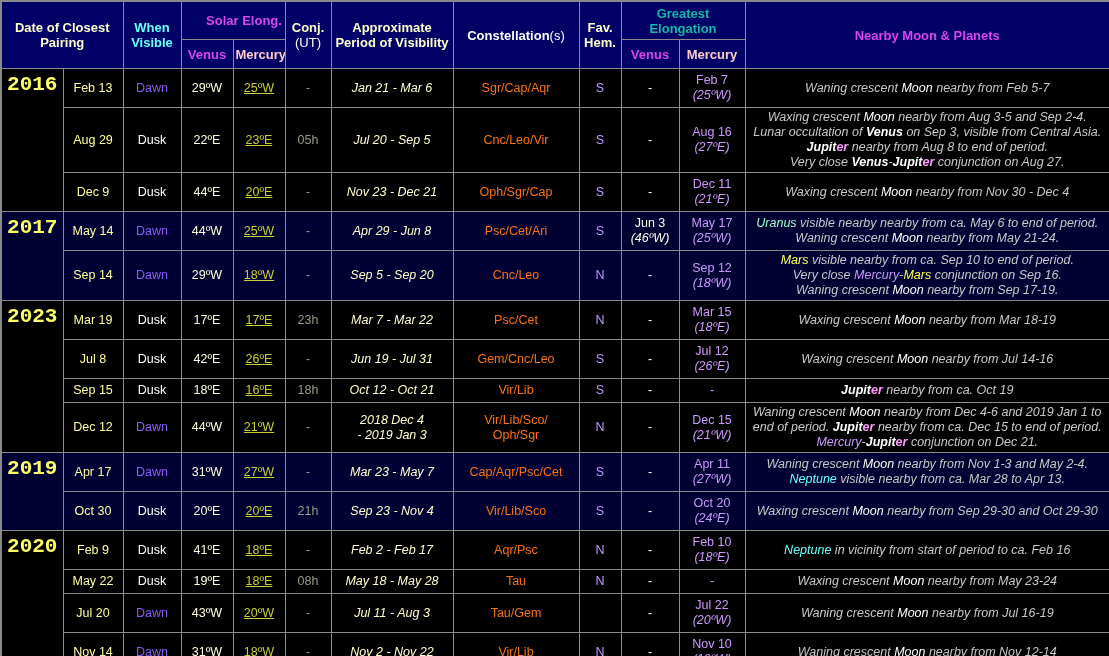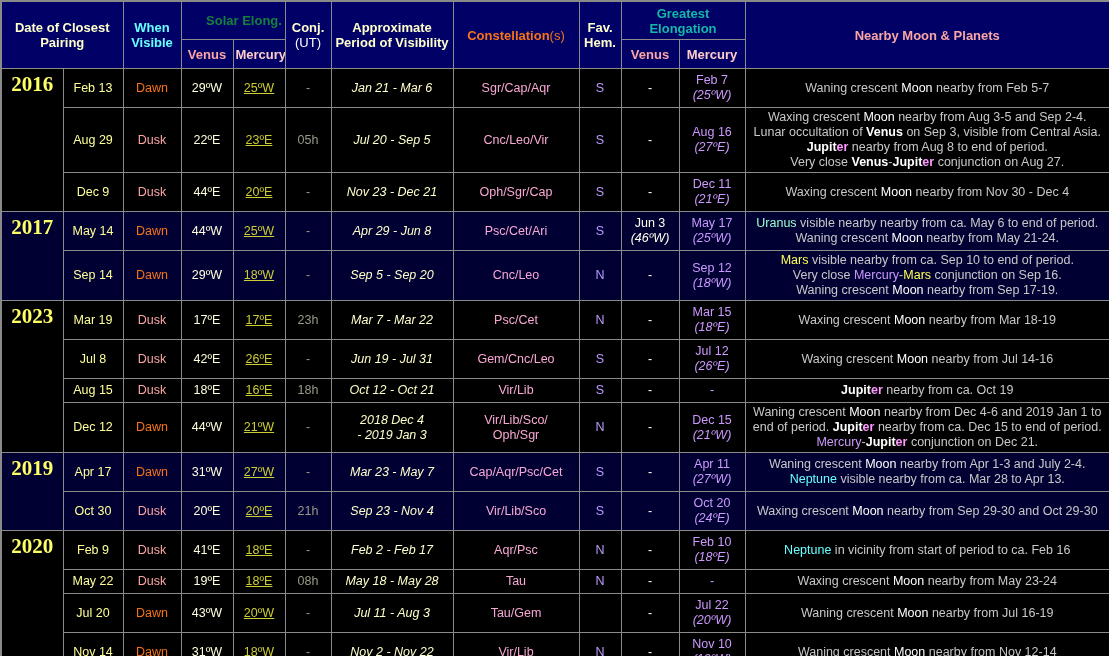--- a/index.html
+++ b/index.html
@@ -7,43 +7,43 @@
        font-family:"Liberation Sans","DejaVu Sans",sans-serif;}
   table{border-collapse:collapse;width:1109px;table-layout:fixed;
         border:2px solid #8a8a8a;background:#000;}
   th,td{border:1px solid #8a8a8a;padding:4px 3px;vertical-align:middle;
         text-align:center;font-size:12.5px;line-height:15px;overflow:hidden;}
   thead th{background:#000066;font-weight:bold;font-size:13px;line-height:15px;padding:3px 2px;}
   tr.navy td{background:#000033;}
   tr.black td{background:#000000;}
   .h-cream{color:#ffffcc;text-align:center;}
   .h-cyan{color:#66ffff;margin-left:17px;}
-  .h-yellow{color:#15803d;padding-left:24px;}
-  .h-green{color:#f97316;}
+  .h-yellow{color:#d946ef;padding-left:24px;}
+  .h-green{color:#ffffff;}
   .h-gold{color:#14b8a6;}
-  .h-white{color:#fca5a5;margin-top:17px;}
+  .h-white{color:#d946ef;margin-top:17px;}
   .h-pink{color:#ffcccc;}
   .h-ut{color:#ffffff;font-weight:normal;}
   .h-s{font-weight:normal;}
   td.year-cell{vertical-align:top;padding-top:8px;
-      font-family:Liberation Serif, serif;
+      font-family:Liberation Mono, monospace;
       font-weight:bold;font-size:21px;color:#ffff66;}
   td.date-cell{font-weight:normal;color:#ffff99;}
-  .dawn{color:#f97316;}
-  .dusk{color:#fca5a5;}
+  .dawn{color:#8b5cf6;}
+  .dusk{color:#ffffff;}
   td.ev-cell{color:#ffffdd;margin-left:44px;}
   td.em-cell{color:#cccc33;text-decoration:underline;}
   td.conj-cell{color:#999988;}
   td.period-cell{color:#ffffcc;font-style:italic;}
-  td.con-cell{color:#f9a8d4;}
+  td.con-cell{color:#f97316;}
   td.fav-cell{color:#bb99ff;}
   td.gev-cell{color:#ffffee;}
   td.gem-cell{color:#cc99ff;}
   .ge-val{font-style:italic;}
-  td.note-cell{color:#c8c8c8;padding:2px 4px;}
+  td.note-cell{color:#c8c8c8;font-style:italic;padding:2px 4px;}
   .sg-moon{color:#ffffff;}
   .sg-venus{color:#ffffff;font-weight:bold;}
   .sg-jup{color:#ffffff;font-weight:bold;}
   .sg-jup2{color:#ff99ff;font-weight:bold;}
   .sg-mars{color:#ffff55;}
   .sg-mercury{color:#cc99ff;}
   .sg-uranus{color:#99ffcc;}
   .sg-neptune{color:#66ffff;}
 </style>
 </head>
@@ -172,21 +172,21 @@
         <td class="em-cell">26ºE</td>
         <td class="conj-cell">-</td>
         <td class="period-cell">Jun 19 - Jul 31</td>
         <td class="con-cell">Gem/Cnc/Leo</td>
         <td class="fav-cell">S</td>
         <td class="gev-cell">-</td>
         <td class="gem-cell">Jul 12<br><span class="ge-val">(26ºE)</span></td>
         <td class="note-cell"><span>Waxing crescent </span><span class="sg-moon">Moon</span><span> nearby from Jul 14-16</span></td>
       </tr>
       <tr class="black">
-        <td class="date-cell">Aug 15</td>
+        <td class="date-cell">Sep 15</td>
         <td class="dusk">Dusk</td>
         <td class="ev-cell">18ºE</td>
         <td class="em-cell">16ºE</td>
         <td class="conj-cell">18h</td>
         <td class="period-cell">Oct 12 - Oct 21</td>
         <td class="con-cell">Vir/Lib</td>
         <td class="fav-cell">S</td>
         <td class="gev-cell">-</td>
         <td class="gem-cell">-</td>
         <td class="note-cell"><span class="sg-jup">Jupit</span><span class="sg-jup2">er</span><span> nearby from ca. Oct 19</span></td>
@@ -209,21 +209,21 @@
         <td class="date-cell">Apr 17</td>
         <td class="dawn">Dawn</td>
         <td class="ev-cell">31ºW</td>
         <td class="em-cell">27ºW</td>
         <td class="conj-cell">-</td>
         <td class="period-cell">Mar 23 - May 7</td>
         <td class="con-cell">Cap/Aqr/Psc/Cet</td>
         <td class="fav-cell">S</td>
         <td class="gev-cell">-</td>
         <td class="gem-cell">Apr 11<br><span class="ge-val">(27ºW)</span></td>
-        <td class="note-cell"><span>Waning crescent </span><span class="sg-moon">Moon</span><span> nearby from Apr 1-3 and July 2-4.</span><br><span class="sg-neptune">Neptune</span><span> visible nearby from ca. Mar 28 to Apr 13.</span></td>
+        <td class="note-cell"><span>Waning crescent </span><span class="sg-moon">Moon</span><span> nearby from Nov 1-3 and May 2-4.</span><br><span class="sg-neptune">Neptune</span><span> visible nearby from ca. Mar 28 to Apr 13.</span></td>
       </tr>
       <tr class="navy">
         <td class="date-cell">Oct 30</td>
         <td class="dusk">Dusk</td>
         <td class="ev-cell">20ºE</td>
         <td class="em-cell">20ºE</td>
         <td class="conj-cell">21h</td>
         <td class="period-cell">Sep 23 - Nov 4</td>
         <td class="con-cell">Vir/Lib/Sco</td>
         <td class="fav-cell">S</td>

